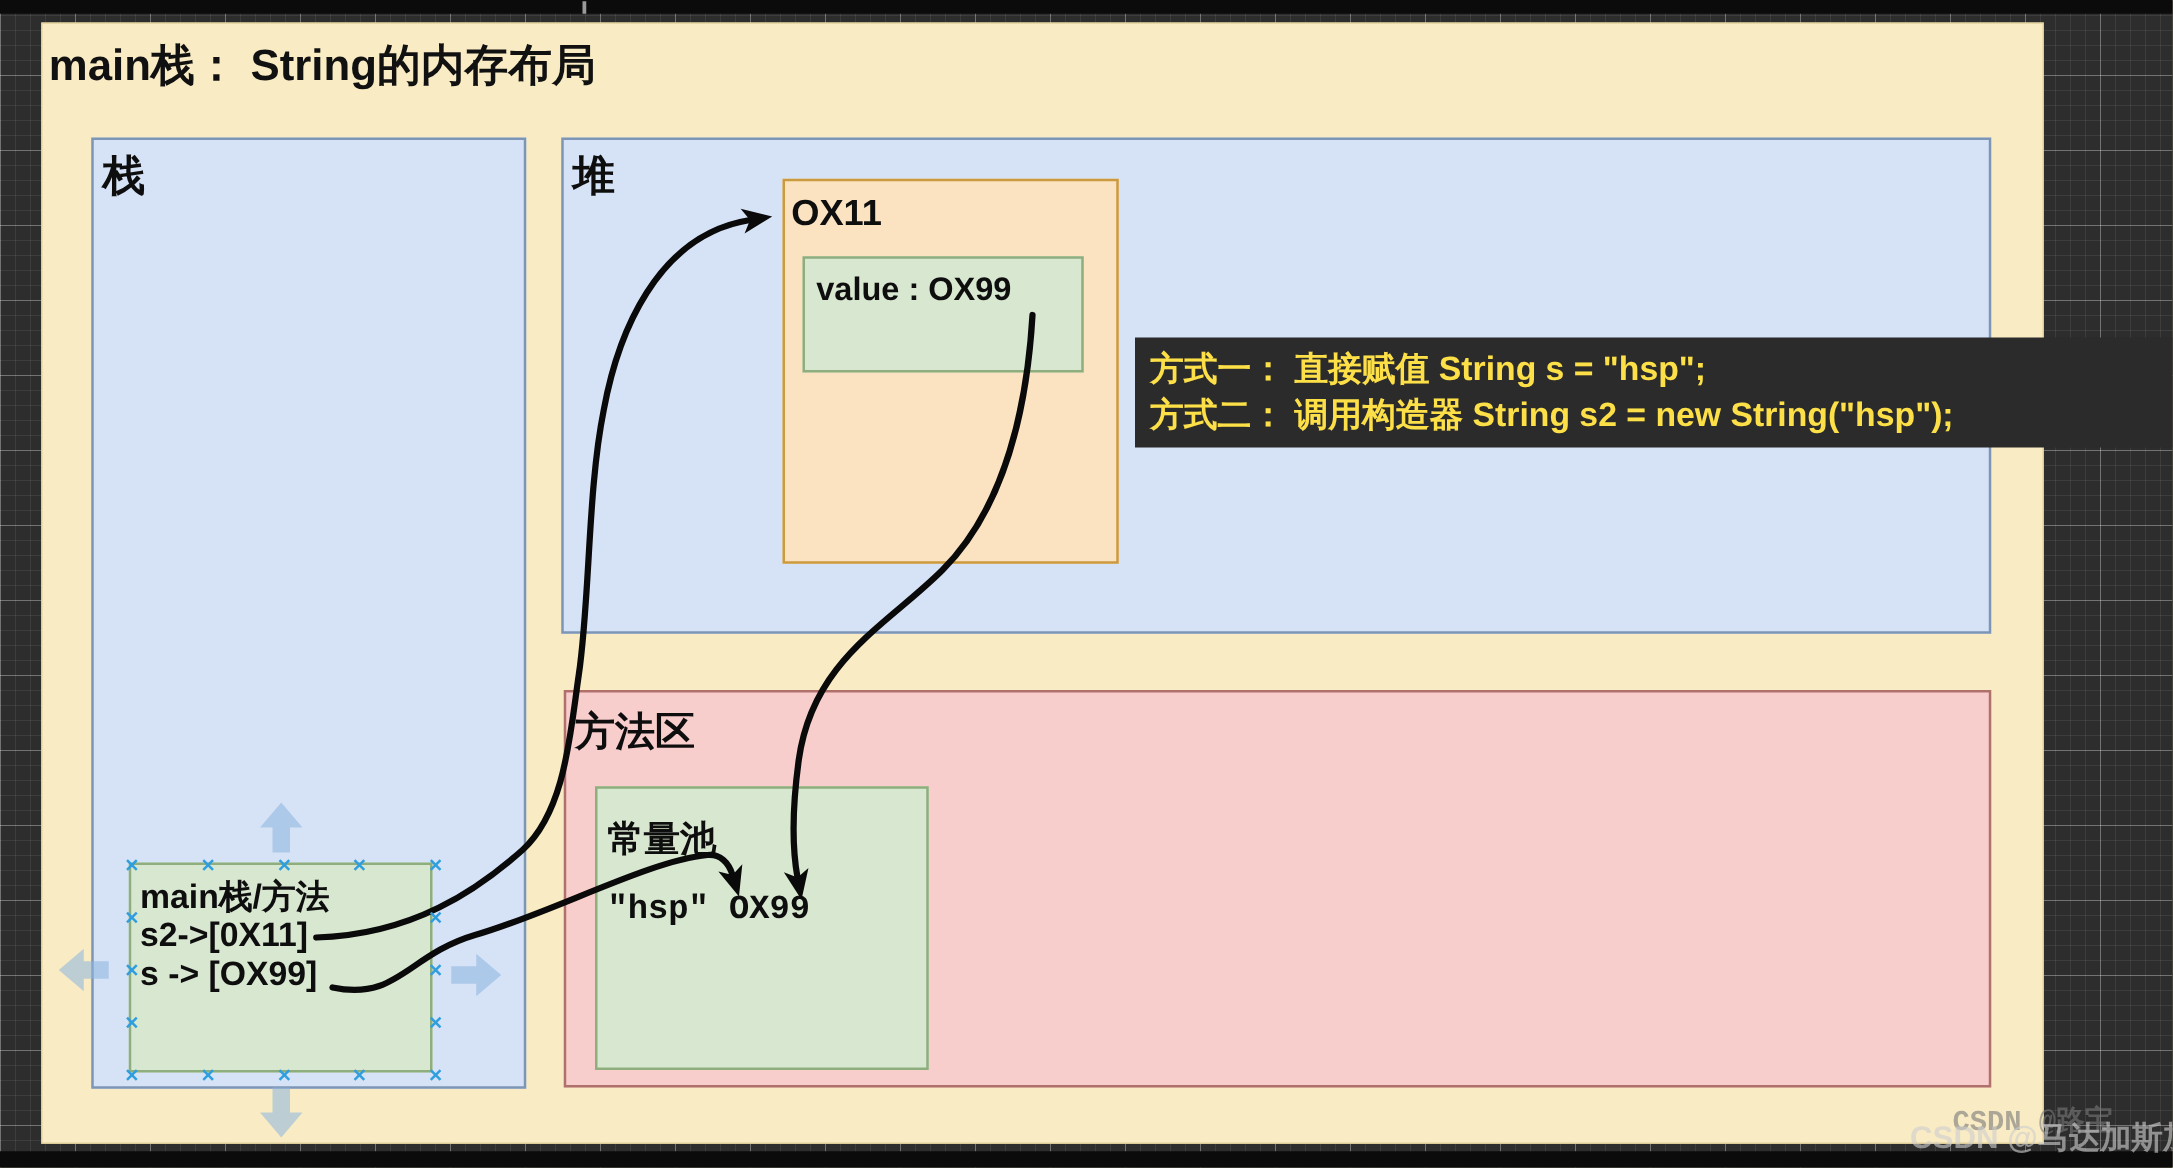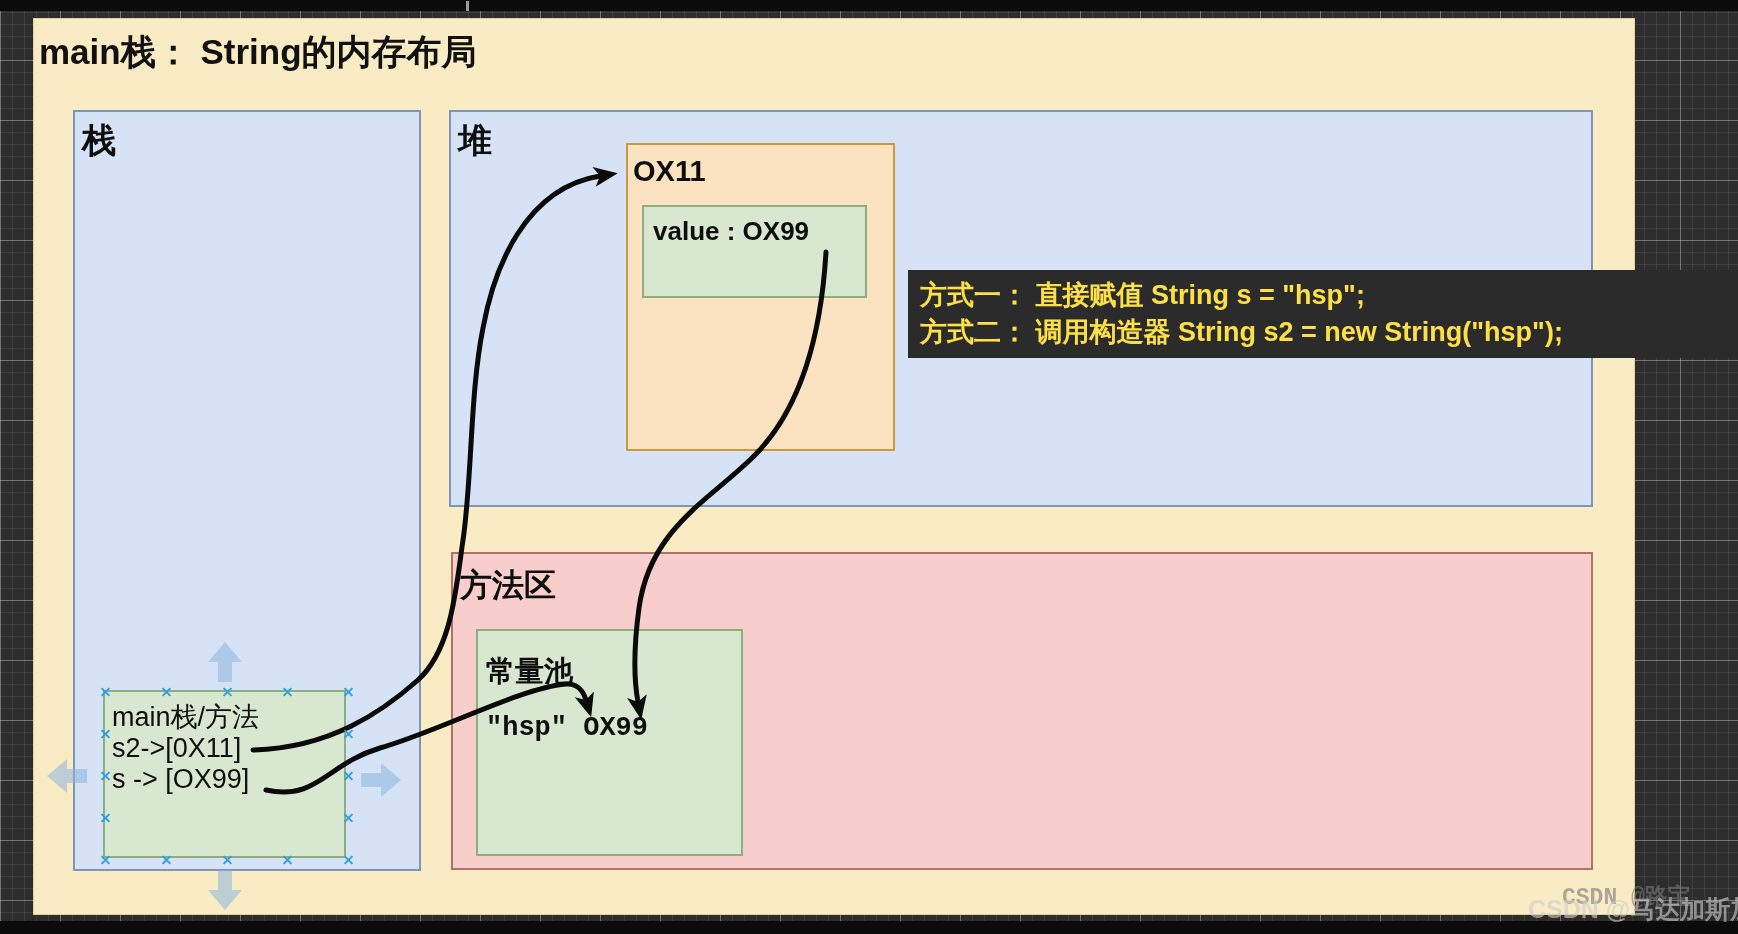--- a/index.html
+++ b/index.html
@@ -35,21 +35,21 @@
   .heap-obj{left:175px;top:31px;width:269px;height:308px;background:#fbe2c0;border:2px solid #cb9a3f;}
   .heap-obj .addr{left:5px;top:10px;font-size:29px;}
   .value-box{left:14px;top:60px;width:225px;height:93px;background:#d8e7d0;border:2px solid #8fae7e;}
   .value-box .lbl{left:9px;top:9px;font-size:26px;text-align:right;}
 
   .pool{left:23px;top:75px;width:267px;height:227px;background:#d8e7d0;border:2px solid #8fae7e;}
   .pool-label{left:8px;top:10px;font-size:29px;margin-top:11px;}
   .pool-entry{left:8px;top:82px;font-size:27px;}
 
   .mainframe{left:28px;top:578px;width:243px;height:168px;background:#d8e7d0;border:2px solid #8fae7e;overflow:visible;}
-  .mainframe .txt{position:absolute;left:7px;top:10px;font-size:27px;line-height:31px;font-weight:normal;white-space:nowrap;}
+  .mainframe .txt{position:absolute;left:7px;top:10px;font-size:27px;line-height:31px;font-weight:bold;white-space:nowrap;}
 
   
   .xh{position:absolute;width:11px;height:11px;transform:translate(-50%,-50%);z-index:60;}
   .xh::before,.xh::after{content:"";position:absolute;left:5px;top:0;width:2px;height:11px;background:#2f9ede;}
   .xh::before{transform:rotate(45deg);} .xh::after{transform:rotate(-45deg);}
 
   
   .dir{position:absolute;width:40px;height:44px;z-index:55;opacity:.55;}
   .dir svg{display:block;}
   .dir.up{left:100px;top:-52px;}

